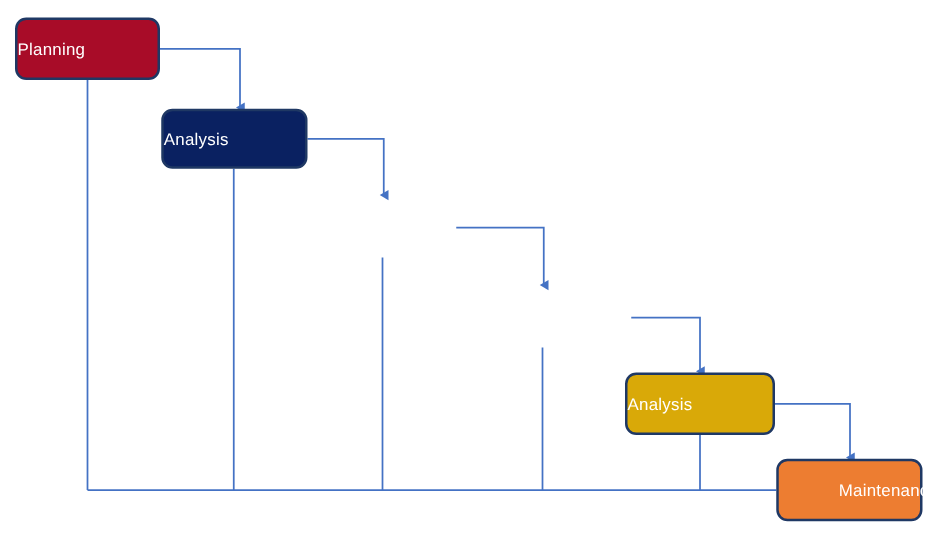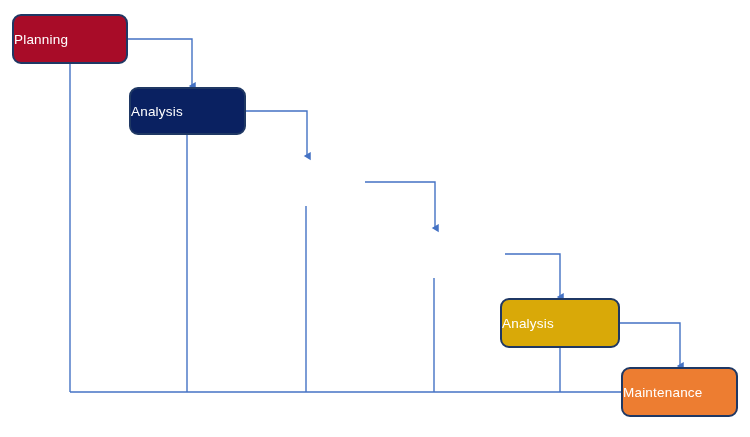--- a/index.html
+++ b/index.html
@@ -77,17 +77,17 @@
   <div class="stage-box" style="left: 129px; top: 87px; width: 117px; height: 48px; background: rgb(10, 33, 97); border-color: rgb(31, 56, 100); color: rgb(255, 255, 255);">
     <span class="stage-label">Analysis</span>
   </div>
 
 
 
   <div class="stage-box" style="left: 500px; top: 298px; width: 120px; height: 50px; background: rgb(217, 169, 8); border-color: rgb(31, 56, 100); color: rgb(255, 255, 255);">
     <span class="stage-label">Analysis</span>
   </div>
 
-  <div class="stage-box" style="left: 621px; top: 367px; width: 117px; height: 50px; background: rgb(237, 125, 49); border-color: rgb(31, 56, 100); color: rgb(255, 255, 255);">
+  <div class="stage-box" style="left: 621px; top: 367px; width: 117px; height: 50px; background: rgb(237, 125, 49); border-color: rgb(31, 56, 100); color: rgb(255, 255, 255); padding-left: 48px;">
     <span class="stage-label">Maintenance</span>
   </div>
 
 </div>
 
 </body></html>

